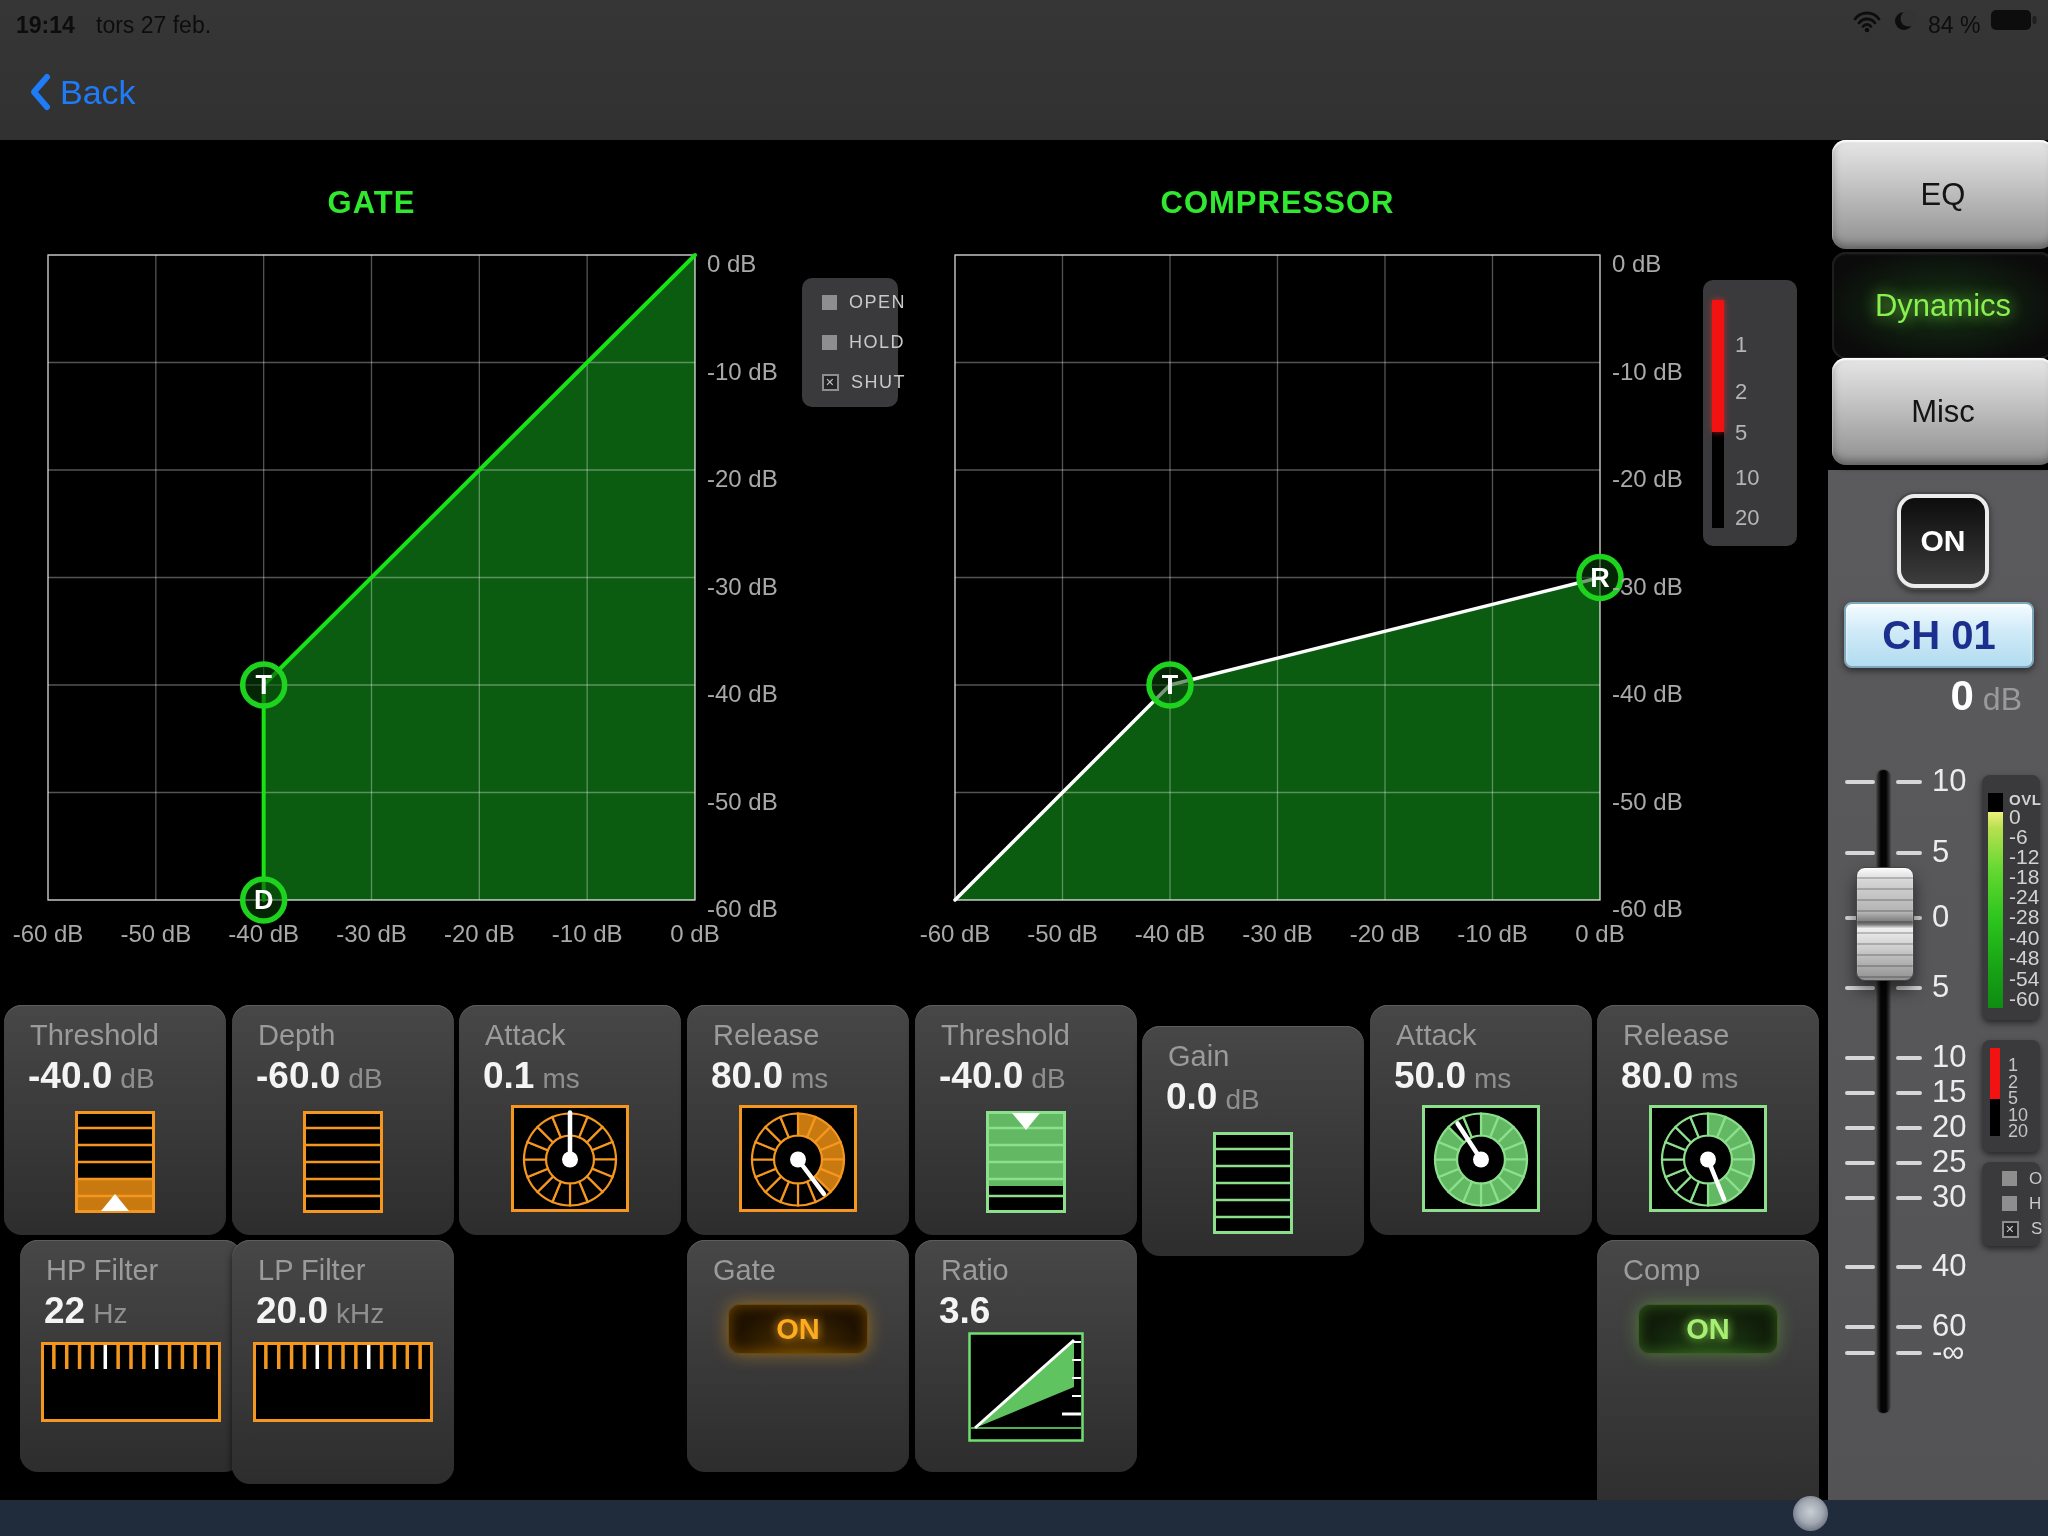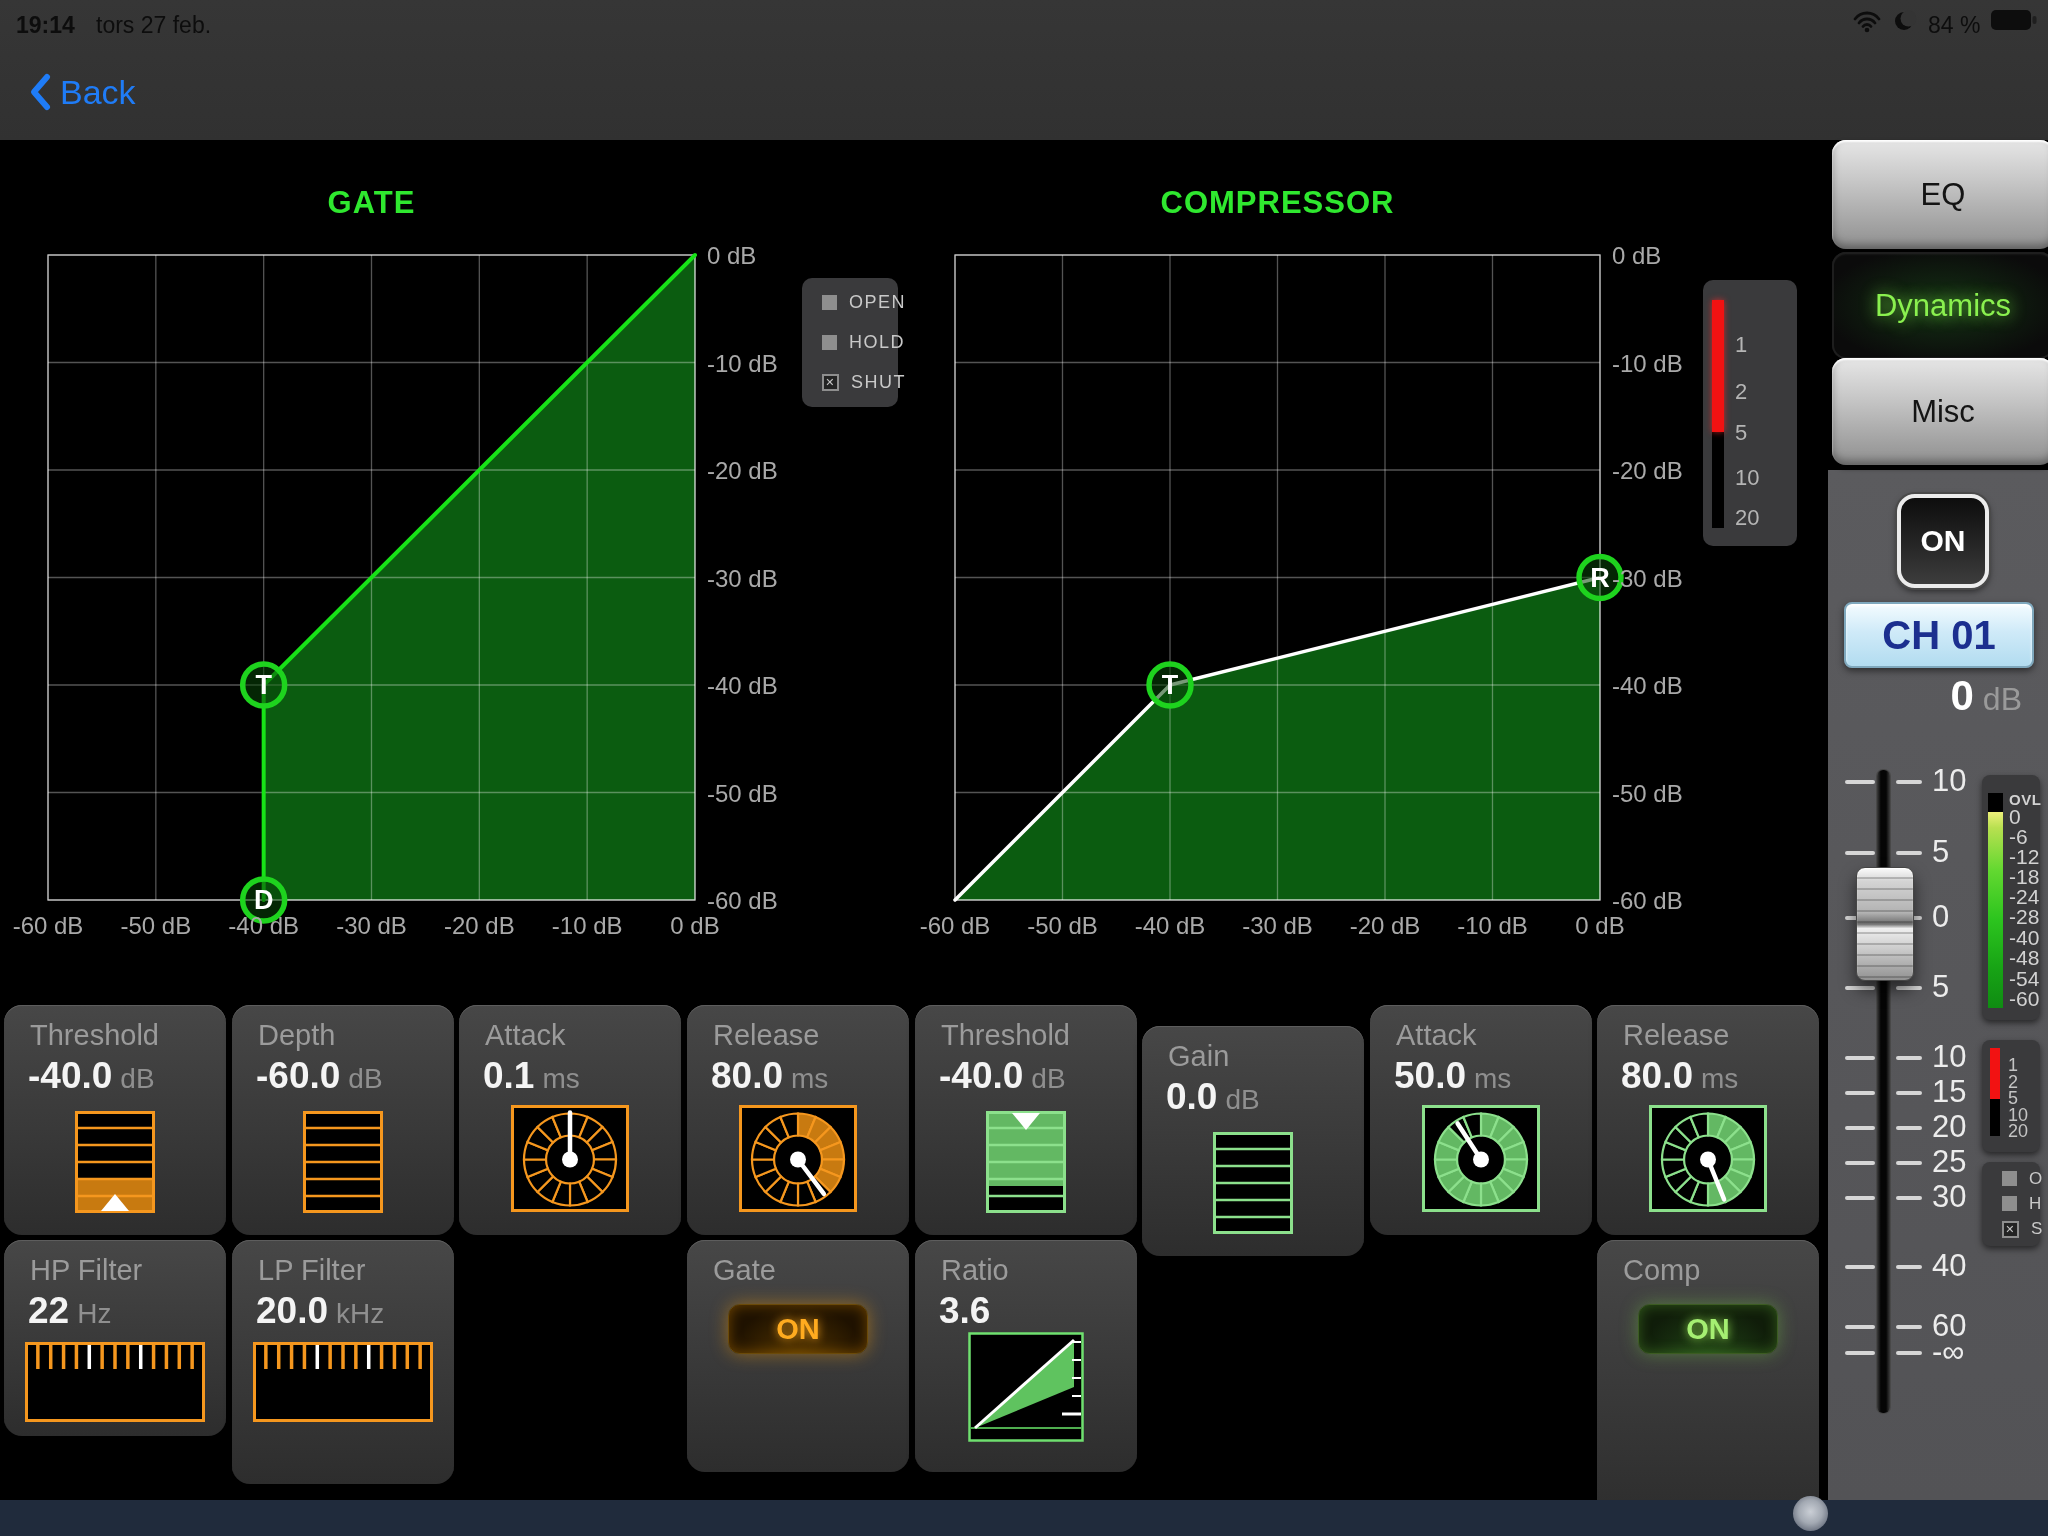--- a/index.html
+++ b/index.html
@@ -7,21 +7,21 @@
           font-family:"Liberation Sans","DejaVu Sans",sans-serif;cursor:default;}
   .abs{position:absolute;}
   
   #topbar{left:0;top:0;width:2048px;height:140px;background:linear-gradient(180deg,#363636,#313131);}
   .statustxt{color:#0d0d0d;font-size:23px;}
   #back{display:flex;align-items:center;gap:8px;cursor:pointer;}
   #back span{font-size:34px;}
   #navtitle{width:2048px;text-align:center;color:#f2f2f2;font-size:32px;font-weight:bold;}
   
   .gtitle{font-size:31px;font-weight:bold;letter-spacing:1px;text-align:center;}
-  .axlbl{color:#a9a9a9;font-size:24px;}
+  .axlbl{color:#a9a9a9;font-size:24px;margin-top:8px;}
   
   .panel{background:#3a3a3c;border-radius:10px;box-shadow:0 3px 6px rgba(0,0,0,.55);}
   .legrow{display:flex;align-items:center;gap:12px;padding-left:20px;color:#c9c9c9;letter-spacing:1.5px;}
   .sq{width:15px;height:15px;background:#8e8e8e;flex:0 0 auto;}
   .sq.x{width:13px;height:13px;background:#232323;border:2px solid #8e8e8e;display:flex;align-items:center;
         justify-content:center;font-size:11px;color:#c5c5c5;font-weight:bold;}
   
   #sidepanel{left:1828px;top:470px;width:220px;height:1030px;background:linear-gradient(180deg,#5b5b5e,#535356);box-shadow:-4px 0 10px rgba(0,0,0,.45);}
   .tab{left:1832px;width:222px;border-radius:14px;display:flex;align-items:center;justify-content:center;
        font-size:31px;cursor:pointer;}
@@ -492,21 +492,21 @@
           <path d="M26.473088065418814,87.0269119345812 A46,46 0 0 1 16.501541504480805,72.10343788879412 L36.82689121972912,63.68440237676215 A24,24 0 0 0 42.029437251522864,71.47056274847714 Z" fill="#000" stroke="#8ce08c" stroke-width="2.2"></path>
           <path d="M16.501541504480805,72.10343788879412 A46,46 0 0 1 13,54.50000000000001 L35,54.50000000000001 A24,24 0 0 0 36.82689121972912,63.68440237676215 Z" fill="#000" stroke="#8ce08c" stroke-width="2.2"></path>
           <path d="M13,54.50000000000001 A46,46 0 0 1 16.501541504480812,36.89656211120586 L36.82689121972912,45.31559762323784 A24,24 0 0 0 35,54.50000000000001 Z" fill="#000" stroke="#8ce08c" stroke-width="2.2"></path>
           <path d="M16.501541504480812,36.89656211120586 A46,46 0 0 1 26.473088065418807,21.97308806541882 L42.02943725152286,37.529437251522864 A24,24 0 0 0 36.82689121972912,45.31559762323784 Z" fill="#000" stroke="#8ce08c" stroke-width="2.2"></path>
           <path d="M26.473088065418807,21.97308806541882 A46,46 0 0 1 41.39656211120588,12.001541504480805 L49.81559762323785,32.32689121972912 A24,24 0 0 0 42.02943725152286,37.529437251522864 Z" fill="#000" stroke="#8ce08c" stroke-width="2.2"></path>
           <path d="M41.39656211120588,12.001541504480805 A46,46 0 0 1 58.999999999999986,8.5 L58.99999999999999,30.5 A24,24 0 0 0 49.81559762323785,32.32689121972912 Z" fill="#000" stroke="#8ce08c" stroke-width="2.2"></path>
           <line x1="59" y1="54.5" x2="75.10808351688422" y2="94.36890574637185" stroke="#fff" stroke-width="4.5" stroke-linecap="round"></line>
           <circle cx="59" cy="54.5" r="8" fill="#fff"></circle>
         </svg>
       </div>
-      <div class="tile" style="left: 4px; top: 1240px; height: 196px;">
+      <div class="tile" style="left: 20px; top: 1240px; height: 232px;">
         <div class="t-label">HP Filter</div>
         <div class="t-value">
           <span>22</span>
           <span class="t-unit">Hz</span>
         </div>
         <svg width="180" height="80" class="t-icon" style="top: 102px;">
           <rect x="1.5" y="1.5" width="177" height="77" fill="#000" stroke="#f5971e" stroke-width="3"></rect>
           <line x1="12.857142857142858" y1="3" x2="12.857142857142858" y2="27" stroke="#f5971e" stroke-width="3.5"></line>
           <line x1="25.714285714285715" y1="3" x2="25.714285714285715" y2="27" stroke="#f5971e" stroke-width="3.5"></line>
           <line x1="38.57142857142857" y1="3" x2="38.57142857142857" y2="27" stroke="#f5971e" stroke-width="3.5"></line>

